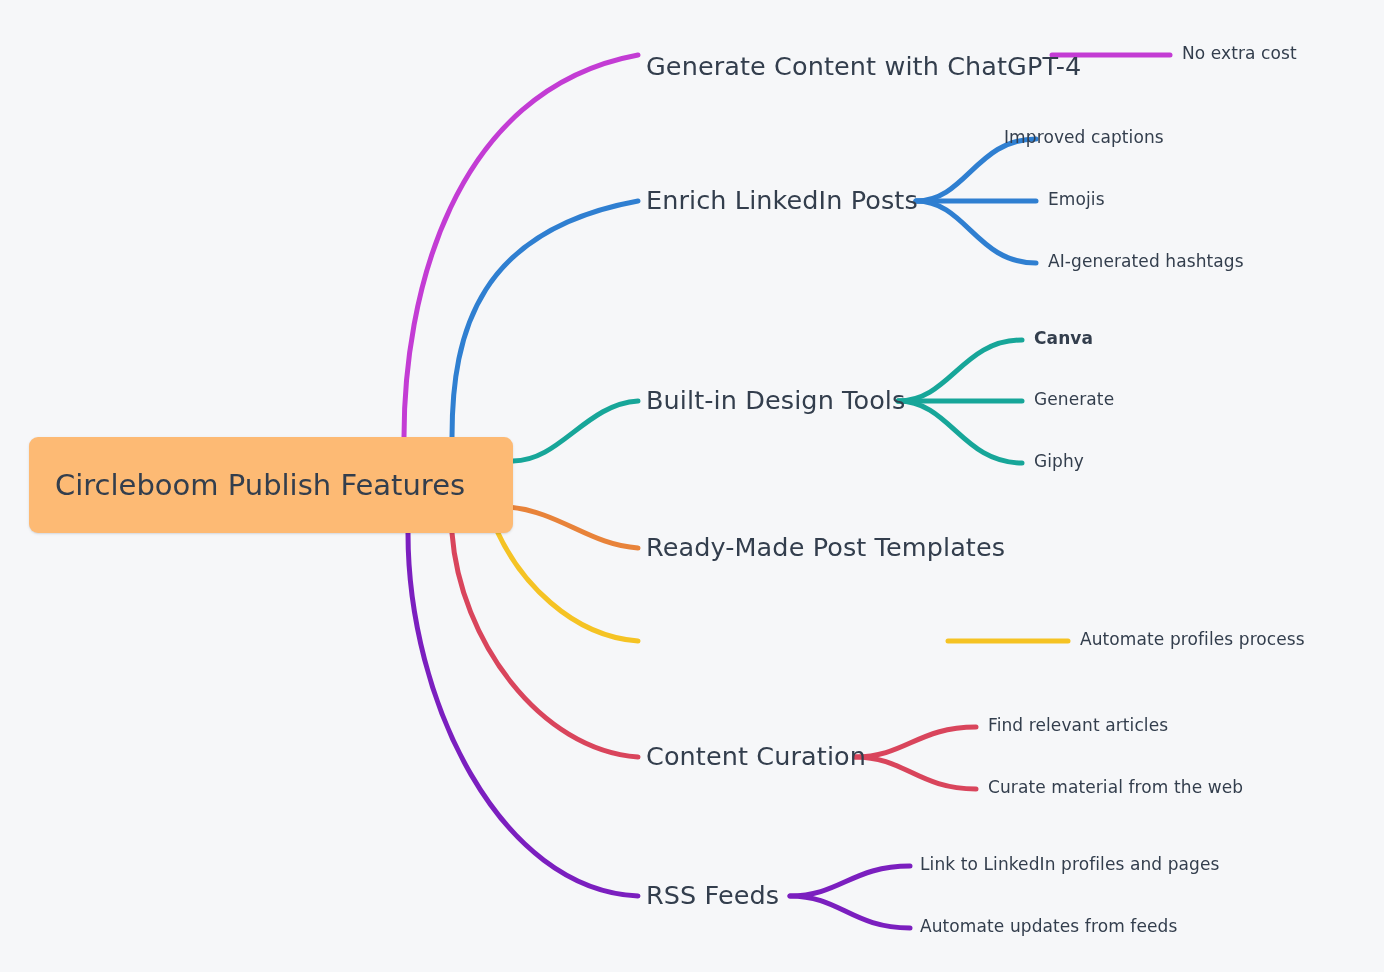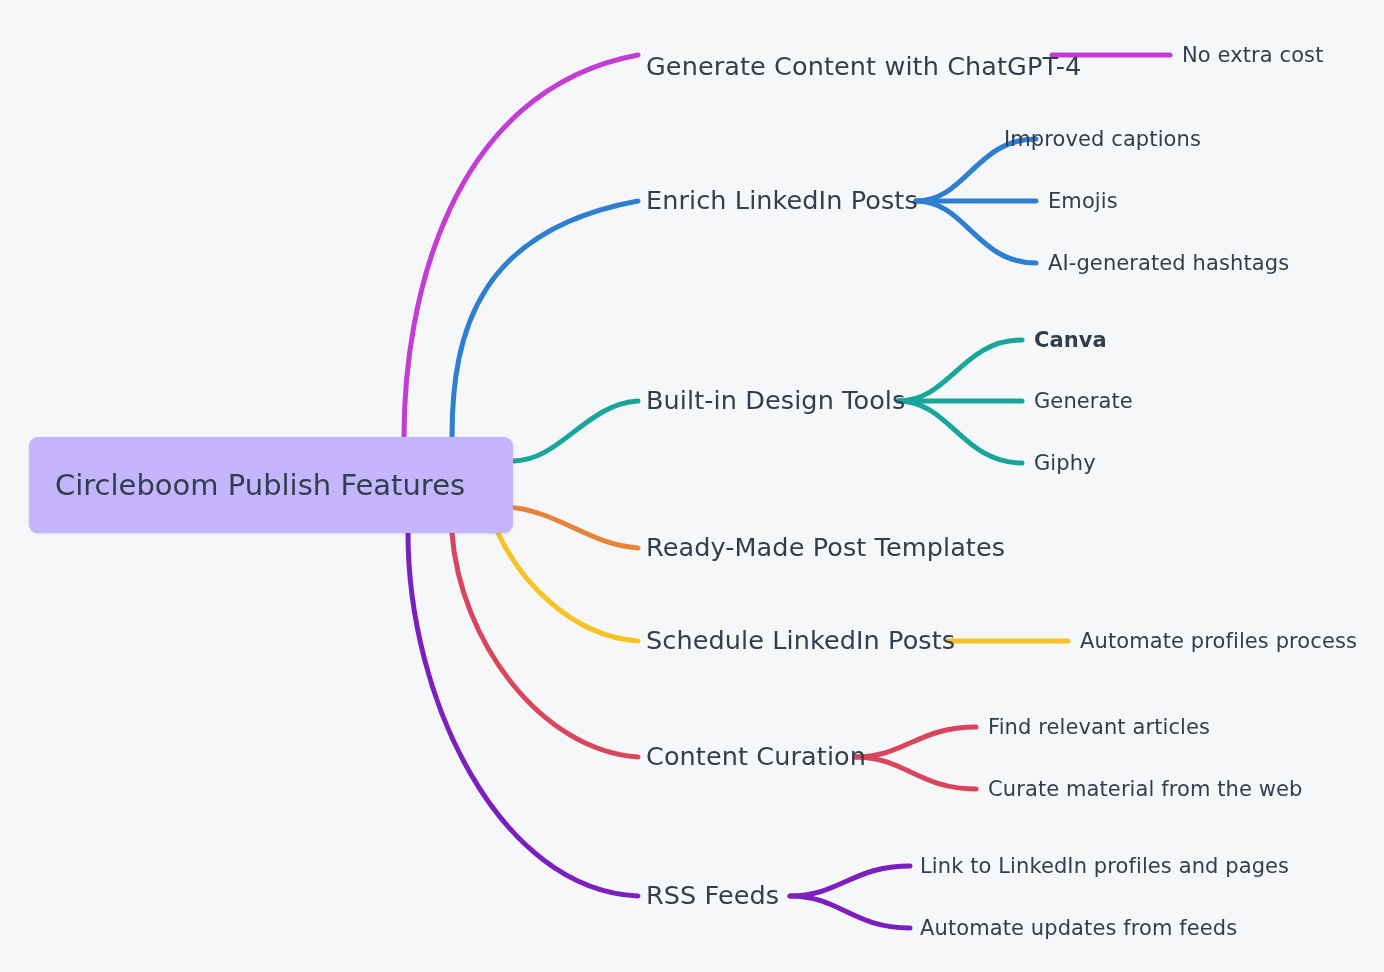--- a/index.html
+++ b/index.html
@@ -34,39 +34,39 @@
   }
   .node-label {
     position: absolute;
     color: #333e4d;
     white-space: nowrap;
     line-height: 1;
     letter-spacing: 0.1px;
   }
   .root-box {
     position: absolute;
-    background: #c4b5fd;
+    background: #fdba74;
     border-radius: 9px;
     box-shadow: 0 1px 3px rgba(20,30,50,0.10), 0 1px 1px rgba(20,30,50,0.05);
     display: flex;
     align-items: center;
     justify-content: flex-start;
     box-sizing: border-box;
   }
   .root-text {
     color: #333e4d;
     font-size: 29px;
     line-height: 1;
     white-space: nowrap;
   }
   .branch-label {
     font-size: 25.5px;
   }
   .leaf-label {
-    font-size: 21px;
+    font-size: 17px;
   }
 </style>
 </head>
 <body>
 
 <div id="mindmap-root">
 
   <svg class="edges" viewBox="0 0 1384 972" xmlns="http://www.w3.org/2000/svg">
 
     <path class="edge" d="M 404,437 C 404,300 450,90 638,55" stroke="#c33cd4" stroke-width="5"></path>
@@ -136,23 +136,20 @@
     <span>Generate</span>
   </div>
   <div class="node-label leaf-label" style="left:1034px; top:453px;">
     <span>Giphy</span>
   </div>
 
   <div class="node-label branch-label" style="left:646px; top:535px;">
     <span>Ready-Made Post Templates</span>
   </div>
 
-  <div class="node-label branch-label" style="left:646px; top:628px;">
-    <span>Schedule LinkedIn Posts</span>
-  </div>
   <div class="node-label leaf-label" style="left:1080px; top:631px;">
     <span>Automate profiles process</span>
   </div>
 
   <div class="node-label branch-label" style="left:646px; top:744px;">
     <span>Content Curation</span>
   </div>
   <div class="node-label leaf-label" style="left:988px; top:717px;">
     <span>Find relevant articles</span>
   </div>

